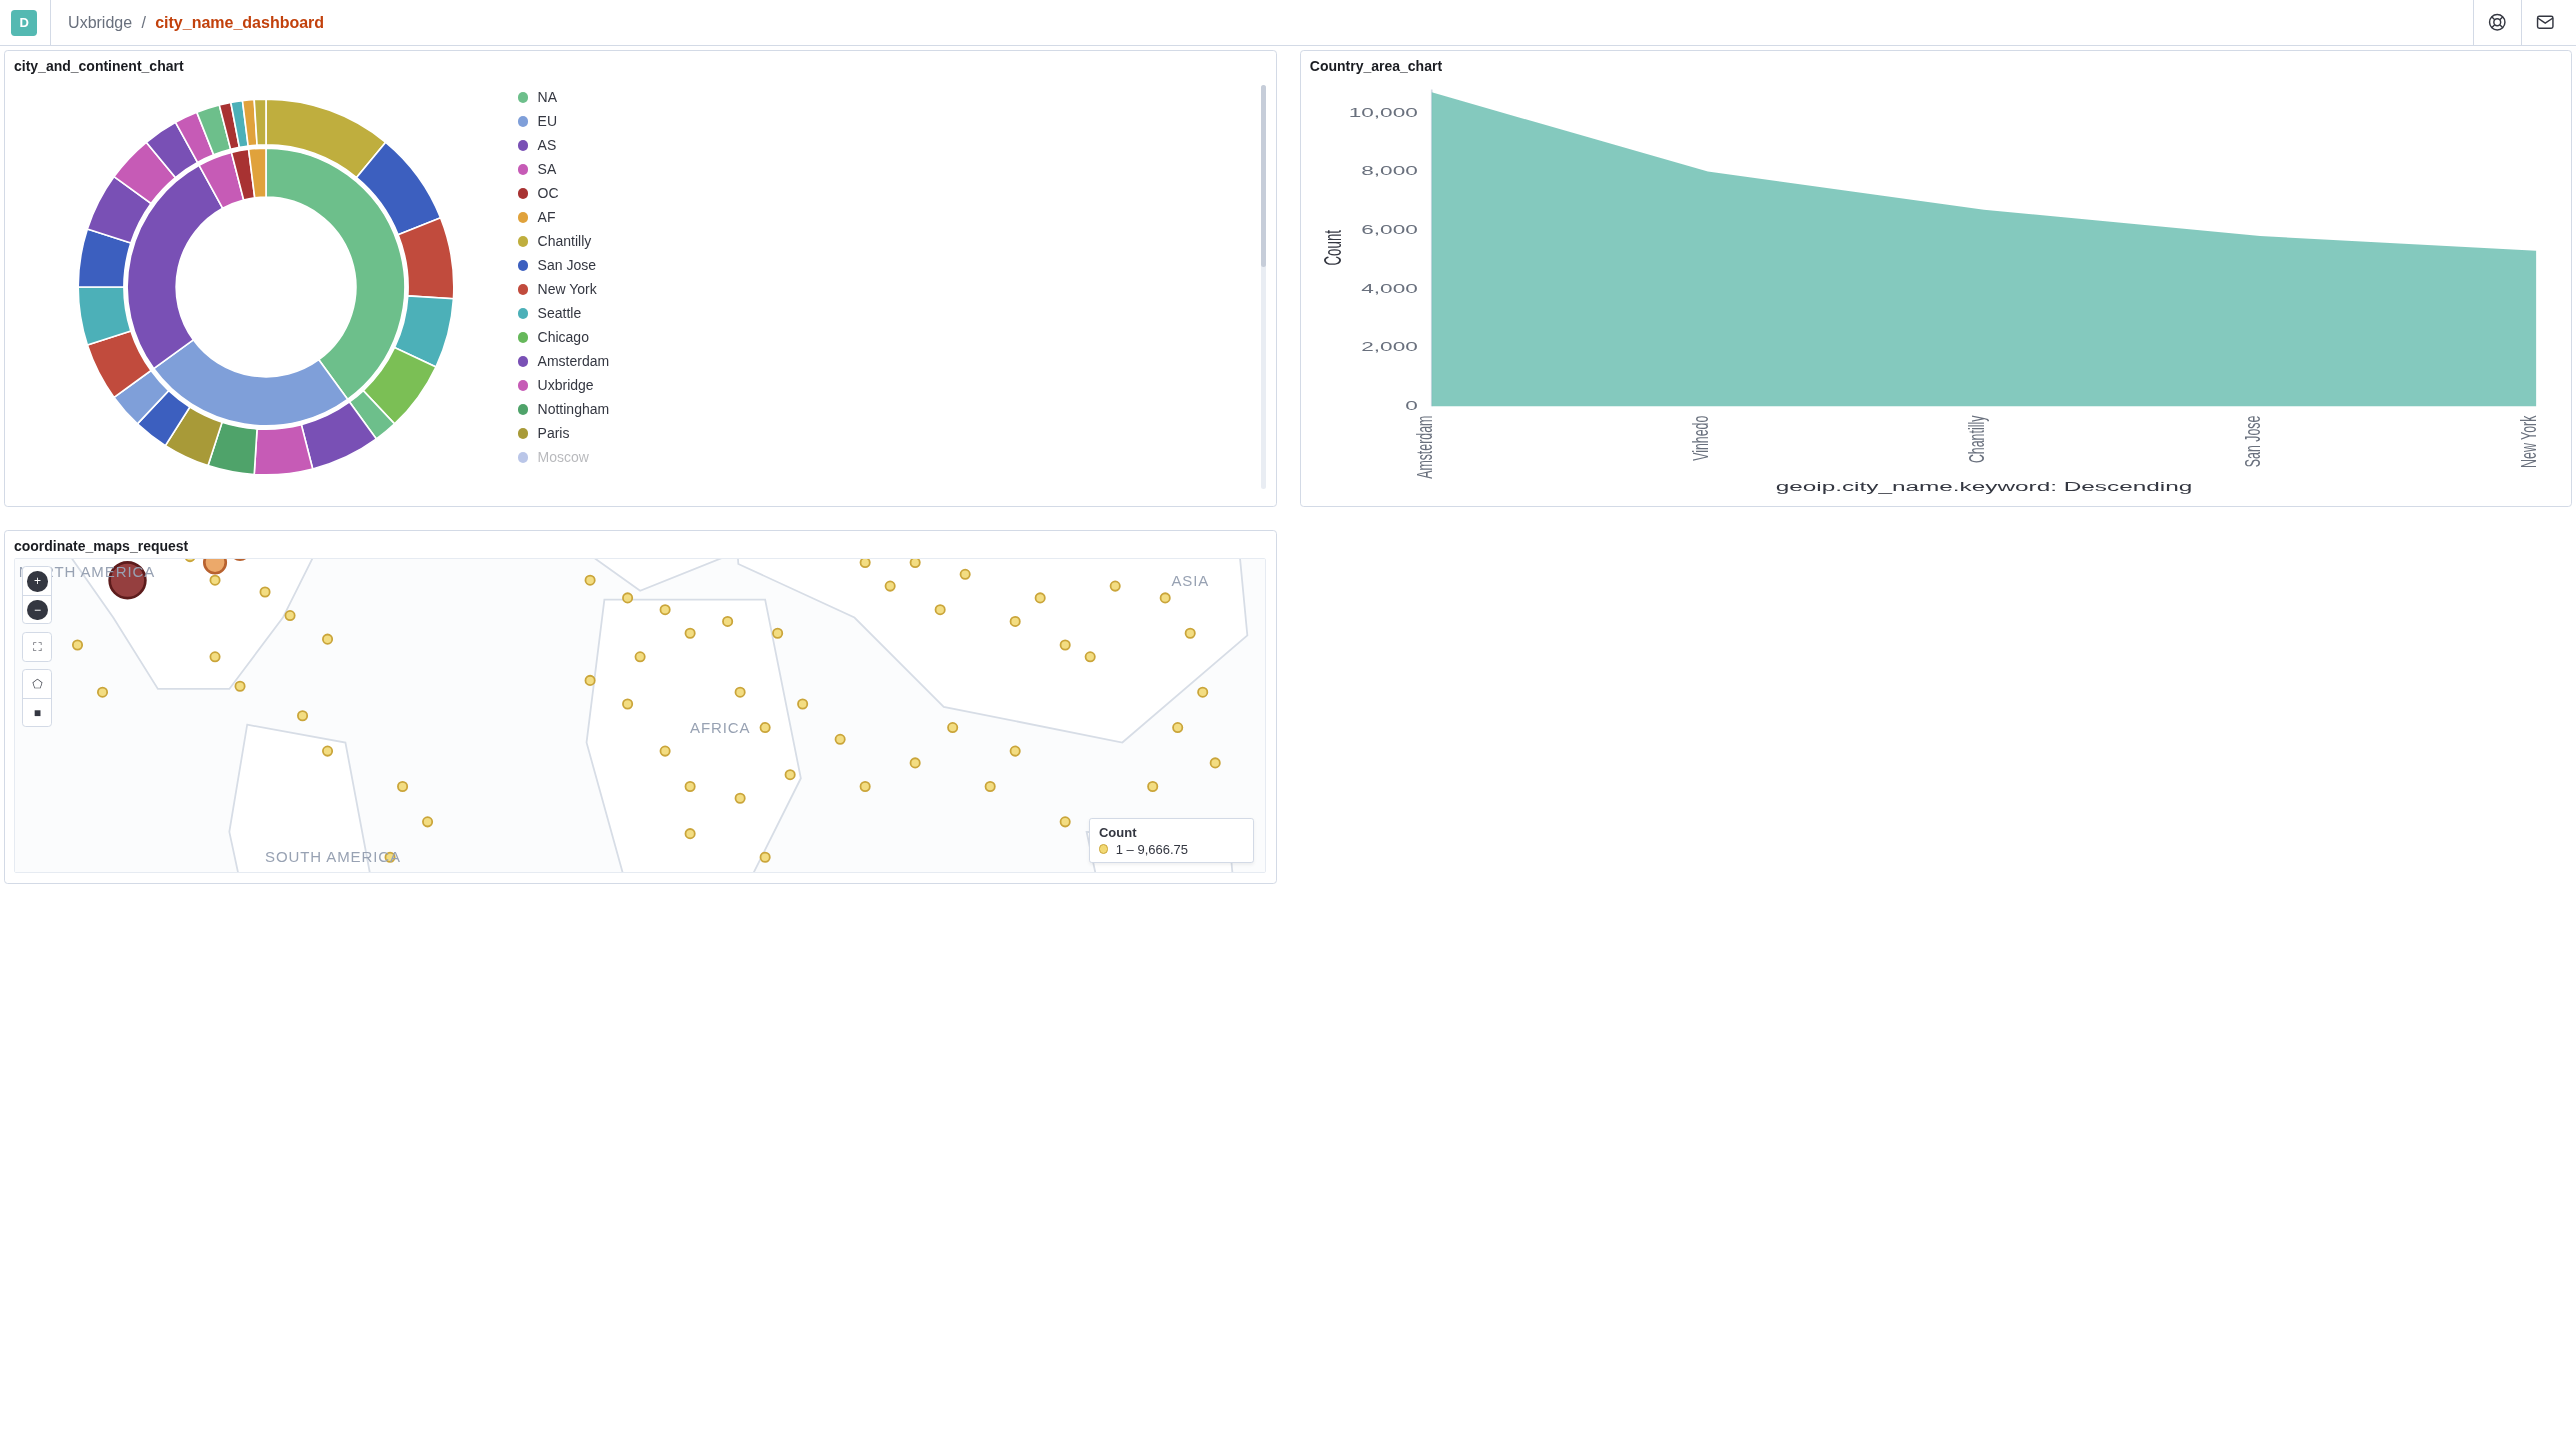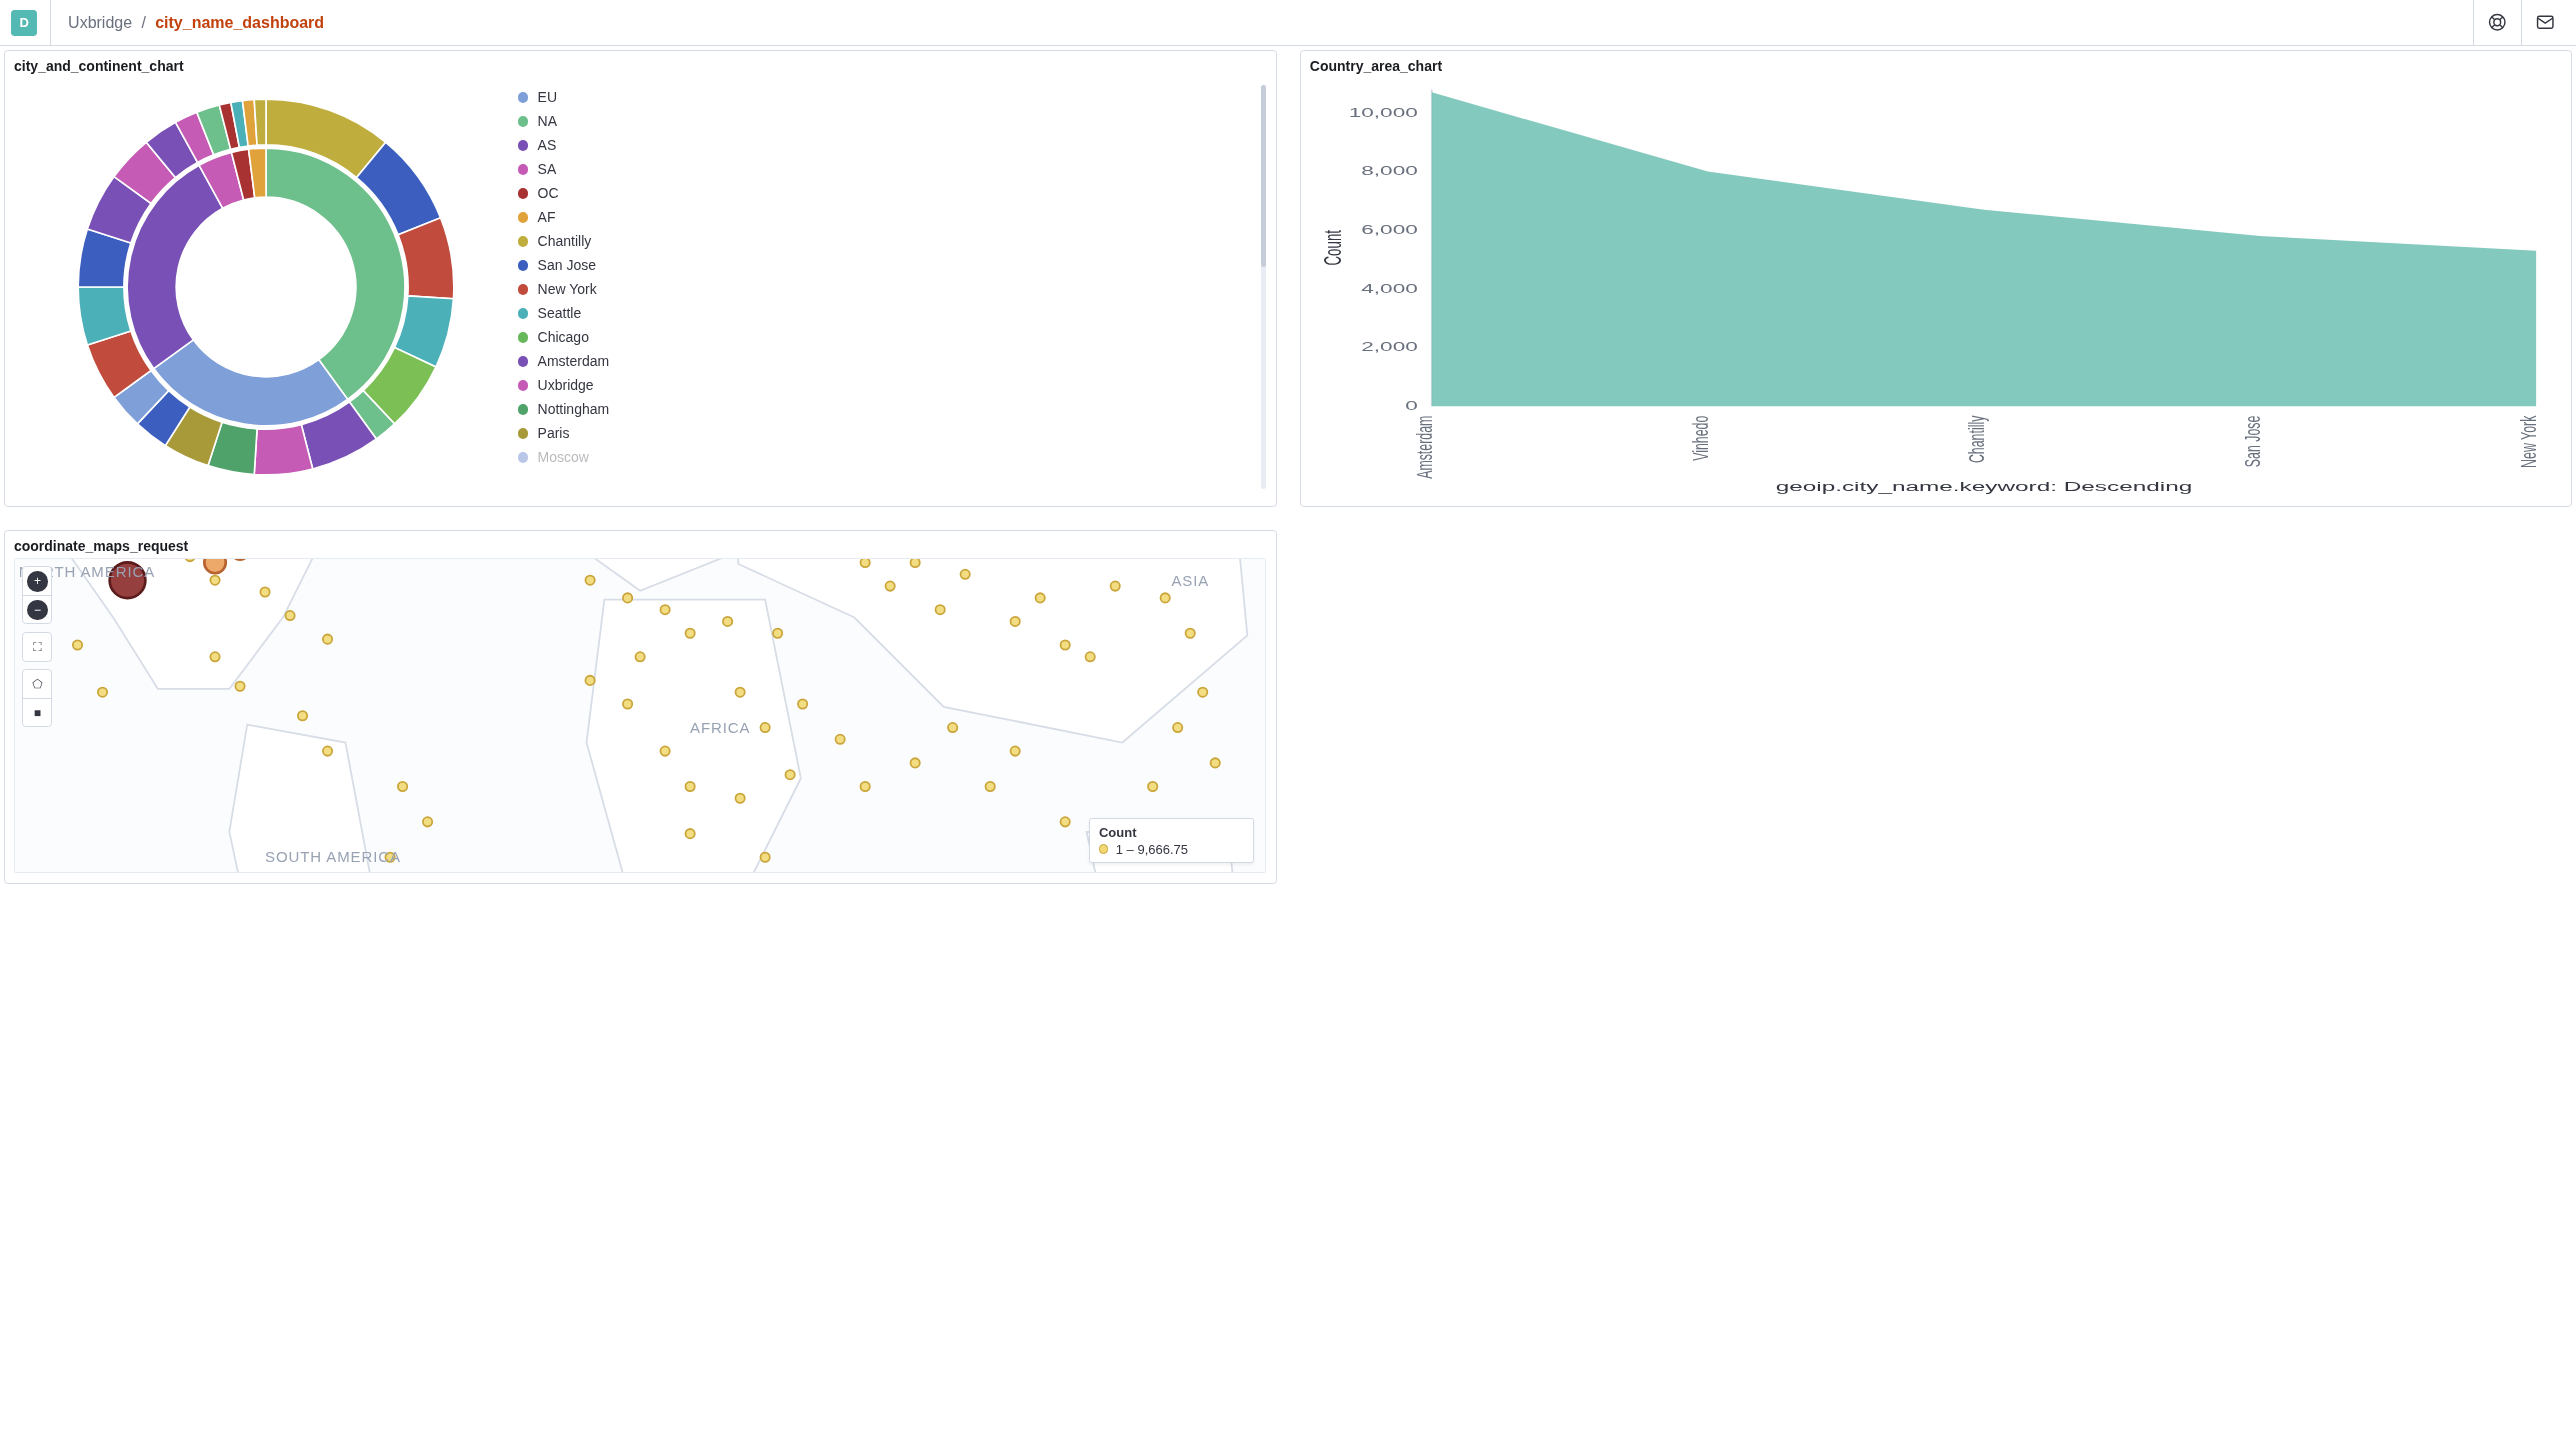--- a/index.html
+++ b/index.html
@@ -194,26 +194,26 @@
             <path d="M -42.334323558738035 -106.92429587714888 A 115 115 0 0 1 -28.59933702395836 -111.38706352979256 L -21.63602018334241 -84.2667350181909 A 87 87 0 0 0 -32.026836083567034 -80.89055427227785 Z" fill="#6dbf8b" stroke="#fff" stroke-width="1"></path>
             <path d="M -28.59933702395836 -111.38706352979256 A 115 115 0 0 1 -21.548851177358433 -112.96303383379917 L -16.302174368958116 -85.4589908133959 A 87 87 0 0 0 -21.63602018334241 -84.2667350181909 Z" fill="#a83232" stroke="#fff" stroke-width="1"></path>
             <path d="M -21.548851177358433 -112.96303383379917 A 115 115 0 0 1 -14.413321859895131 -114.09319065116493 L -10.903991320094576 -86.31397901435956 A 87 87 0 0 0 -16.302174368958116 -85.4589908133959 Z" fill="#4cb0b8" stroke="#fff" stroke-width="1"></path>
             <path d="M -14.413321859895131 -114.09319065116493 A 115 115 0 0 1 -7.2209097458712215 -114.77307376925121 L -5.4627751990504025 -86.82832537325962 A 87 87 0 0 0 -10.903991320094576 -86.31397901435956 Z" fill="#e0a23b" stroke="#fff" stroke-width="1"></path>
             <path d="M -7.2209097458712215 -114.77307376925121 A 115 115 0 0 1 -2.2540619381632065e-13 -115 L -1.7052468575669477e-13 -87 A 87 87 0 0 0 -5.4627751990504025 -86.82832537325962 Z" fill="#bfae3e" stroke="#fff" stroke-width="1"></path>
           </svg>
       </div>
       <div class="legend" id="legend">
         <div class="legend-scroll"></div>
       <div class="legend-item">
+            <span class="swatch" style="background: rgb(109, 191, 139);"></span>
+            <span>NA</span>
+          </div>
+          <div class="legend-item">
             <span class="swatch" style="background: rgb(127, 159, 217);"></span>
             <span>EU</span>
-          </div>
-          <div class="legend-item">
-            <span class="swatch" style="background: rgb(109, 191, 139);"></span>
-            <span>NA</span>
           </div>
           <div class="legend-item">
             <span class="swatch" style="background: rgb(121, 80, 181);"></span>
             <span>AS</span>
           </div>
           <div class="legend-item">
             <span class="swatch" style="background: rgb(198, 91, 182);"></span>
             <span>SA</span>
           </div>
           <div class="legend-item">

